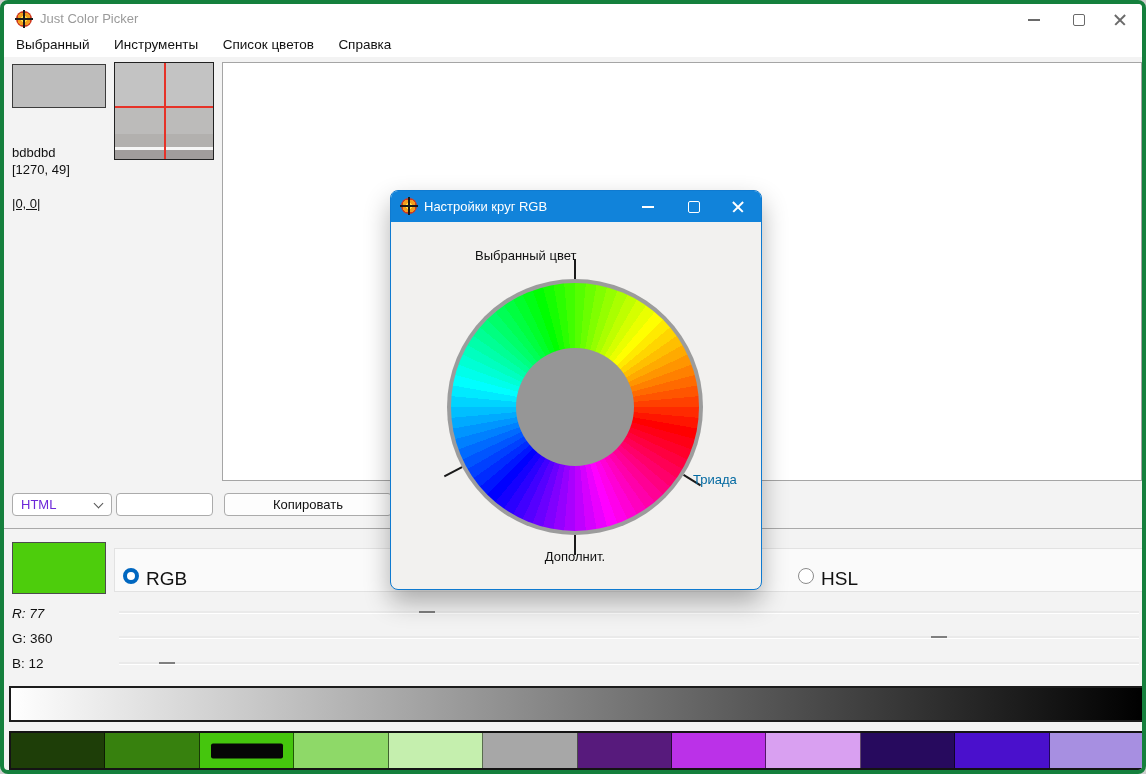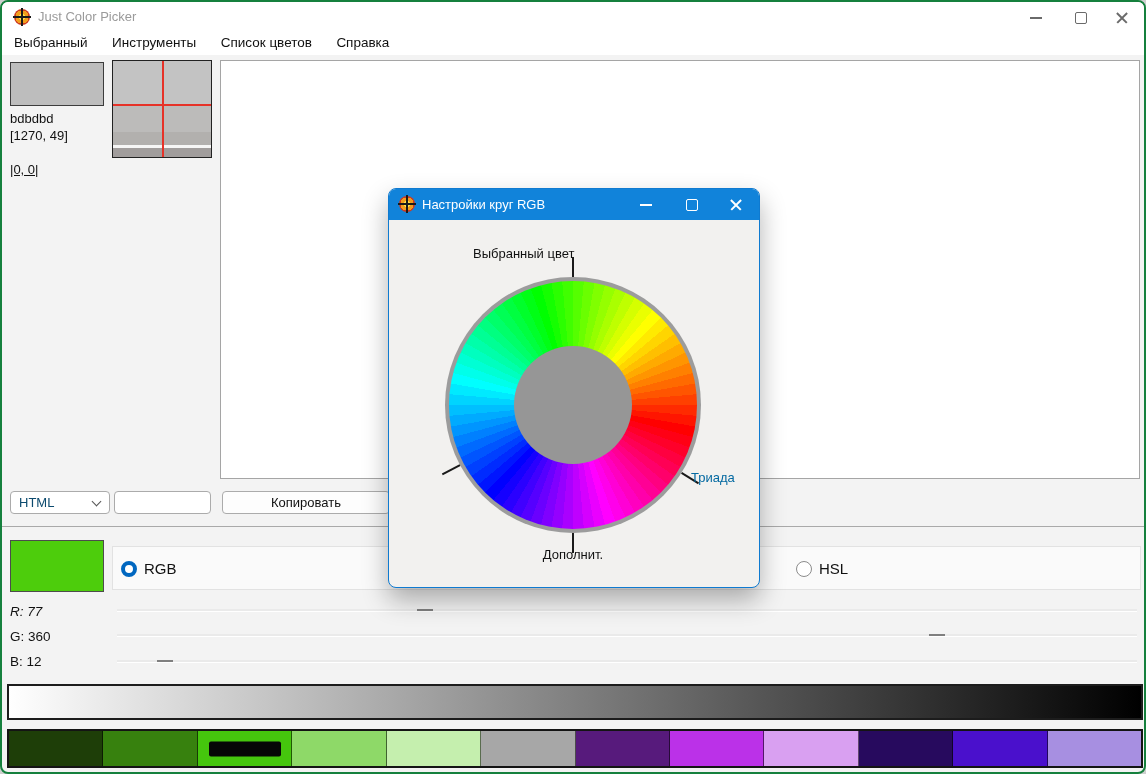--- a/index.html
+++ b/index.html
@@ -1,18 +1,18 @@
 <!DOCTYPE html>
 <html><head>
 <meta charset="utf-8">
 <style>
   * { margin:0; padding:0; box-sizing:border-box; }
   html,body { width:1146px; height:774px; background:#cfcfcf; font-family:"Liberation Sans", sans-serif; }
   .app { position:relative; width:1146px; height:774px; background:#f3f3f3;
-         border-radius:8px; overflow:hidden; border:2px solid #15803d; }
+         border-radius:8px; overflow:hidden; border:4px solid #15803d; }
 
   
   .titlebar { position:absolute; left:0; top:0; width:100%; height:30px; background:#ffffff; }
   .app-icon { position:absolute; left:12px; top:7px; width:16px; height:16px; border-radius:50%;
               background:radial-gradient(circle at 50% 50%, #ffe24a 0 28%, #f29e1c 28% 58%, #cf3a1f 58% 82%, #8a5a00 82% 100%); }
   .app-icon::before { content:""; position:absolute; left:7px; top:-1px; width:2px; height:18px; background:#1a1a1a; }
   .app-icon::after  { content:""; position:absolute; top:7px; left:-1px; height:2px; width:18px; background:#1a1a1a; }
   .window-title { position:absolute; left:36px; top:0; line-height:30px; font-size:13px; color:#9a9a9a; }
   .win-btn { position:absolute; top:0; width:44px; height:30px; }
   .wb-min { right:86px; } .wb-max { right:42px; } .wb-close { right:0; }
@@ -22,51 +22,51 @@
   .wb-close::before, .wb-close::after { content:""; position:absolute; left:15px; top:14.5px; width:14px; height:1.5px; background:#6a6a6a; }
   .wb-close::before { transform:rotate(45deg); } .wb-close::after { transform:rotate(-45deg); }
 
   
   .menubar { position:absolute; left:0; top:30px; width:100%; height:23px; background:#ffffff; }
   .menu-item { display:inline-block; padding:0 10px; line-height:22px; font-size:13.5px; color:#111; }
   .menu-item:first-child { margin-left:2px; }
 
   
   .picked-swatch { position:absolute; left:8px; top:60px; width:94px; height:44px; border:1px solid #3c3c3c; }
-  .pick-text { position:absolute; left:8px; font-size:13px; color:#111; }
+  .pick-text { position:absolute; left:8px; font-size:13px; color:#111;margin-top:32px; }
   .t-hex { top:109px; } .t-coords { top:126px; } .t-offset { top:160px;text-decoration:underline; }
 
   .magnifier { position:absolute; left:110px; top:58px; width:100px; height:98px; border:1.5px solid #222;
                background:linear-gradient(#c3c3c3 0 45%, #bcbbba 45% 74%, #b2b0ae 74% 87%, #f6f6f6 87% 91%, #a19d9c 91% 100%); }
   .mag-v { position:absolute; left:49px; top:0; width:1.6px; height:100%; background:#e63228; }
   .mag-h { position:absolute; left:0; top:43px; width:100%; height:1.6px; background:#e63228; }
 
   
   .color-list { position:absolute; left:218px; top:58px; width:920px; height:419px; background:#fff; border:1px solid #a5a5a5; }
 
   
   .format-select { position:absolute; left:8px; top:489px; width:100px; height:23px; background:#fff;
-                   border:1px solid #ababab; border-radius:4px; font-size:13px; line-height:21px; padding-left:8px; color:#0c4a6e; }
+                   border:1px solid #ababab; border-radius:4px; font-size:13px; line-height:21px; padding-left:8px; color:#6d28d9; }
   .sel-chevron { position:absolute; right:9px; top:6px; width:7px; height:7px;
                  border-right:1.5px solid #555; border-bottom:1.5px solid #555; transform:rotate(45deg); }
   .hex-input { position:absolute; left:112px; top:489px; width:97px; height:23px; background:#fff;
                border:1px solid #ababab; border-radius:4px; font-size:13px; padding:0 6px; font-family:"Liberation Sans",sans-serif; }
   .copy-btn { position:absolute; left:220px; top:489px; width:168px; height:23px; background:#fdfdfd;
               border:1px solid #ababab; border-radius:4px; font-size:13px; text-align:center; line-height:21px; color:#111; }
   .divider { position:absolute; left:0; top:524px; width:100%; height:1px; background:#a9a9a9; }
 
   
   .current-swatch { position:absolute; left:8px; top:538px; width:94px; height:52px; border:1px solid #4c4c4c; }
   .mode-panel { position:absolute; left:110px; top:544px; width:1029px; height:44px; background:#fafafa; border:1px solid #e2e2e2; }
   .radio-row { position:absolute; top:13px; display:flex; align-items:center; gap:7px; }
   .rr-rgb { left:8px; } .rr-hsl { left:683px; }
   .radio { width:16px; height:16px; border-radius:50%; background:#fff; }
   .radio.on  { border:4.5px solid #0067c0; }
   .radio.off { border:1px solid #8c8c8c; }
-  .radio-label { font-size:15px; color:#111; }
+  .radio-label { font-size:19px; color:#111;margin-top:6px; }
 
   
   .sl-label { position:absolute; left:8px; font-size:13.5px; color:#111; }
   .sl-0 { top:602px;font-style:italic; } .sl-1 { top:627px; } .sl-2 { top:652px; }
   .track { position:absolute; left:115px; width:1020px; height:2px; background:#eaeaea; box-shadow:0 1px 0 #ffffff; }
   .tr-0 { top:607px; } .tr-1 { top:632px; } .tr-2 { top:658px; }
   .handle { position:absolute; top:0; width:16px; height:2px; background:#7f7f7f; }
 
   
   .gradient-bar { position:absolute; left:5px; top:682px; width:1136px; height:36px; border:2px solid #1c1c1c; }

